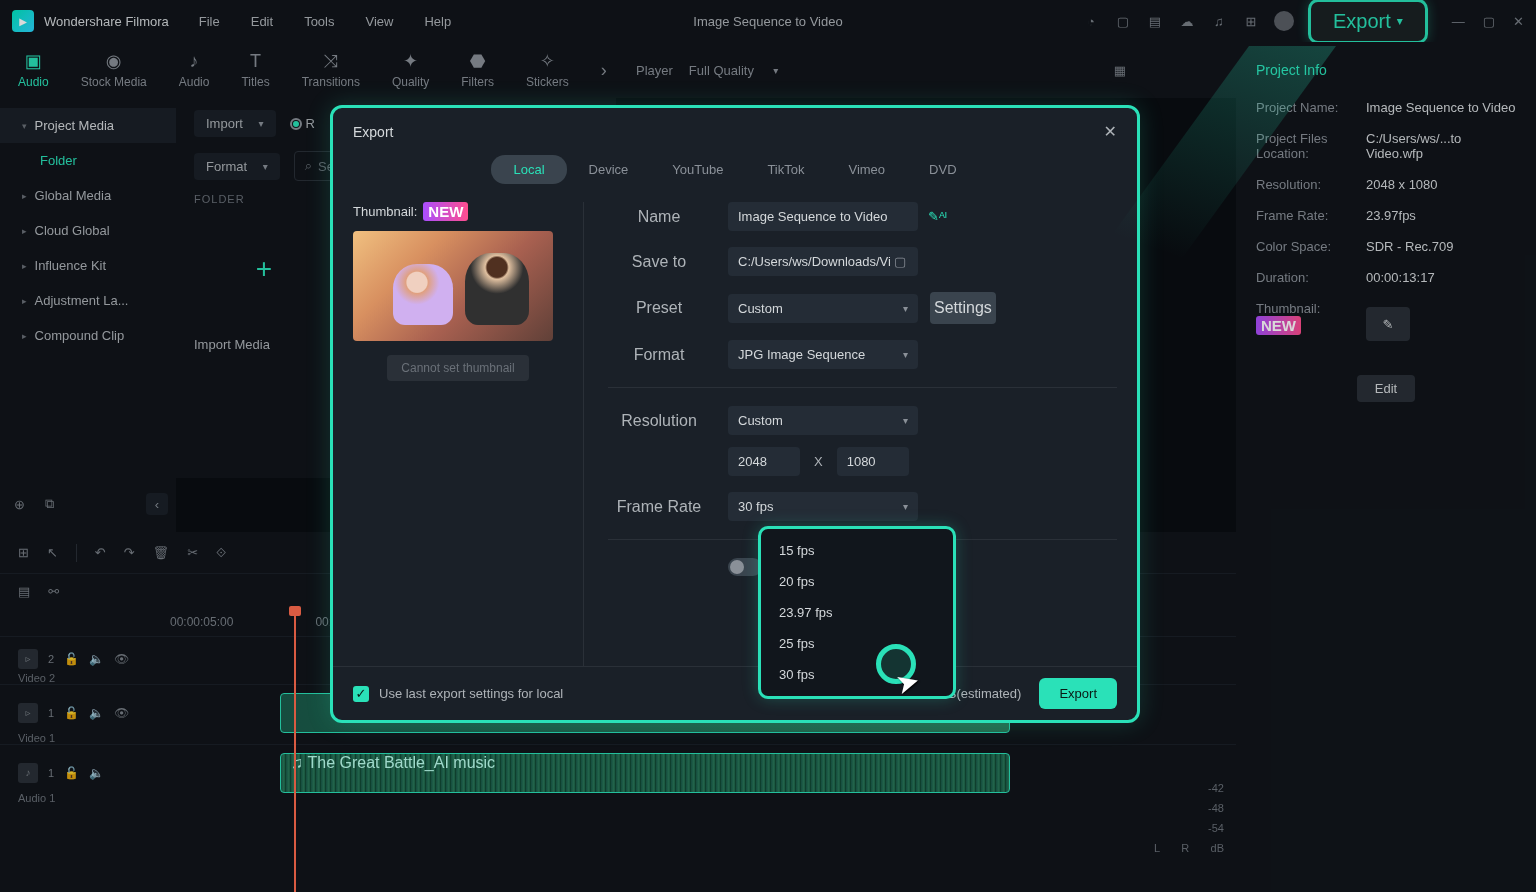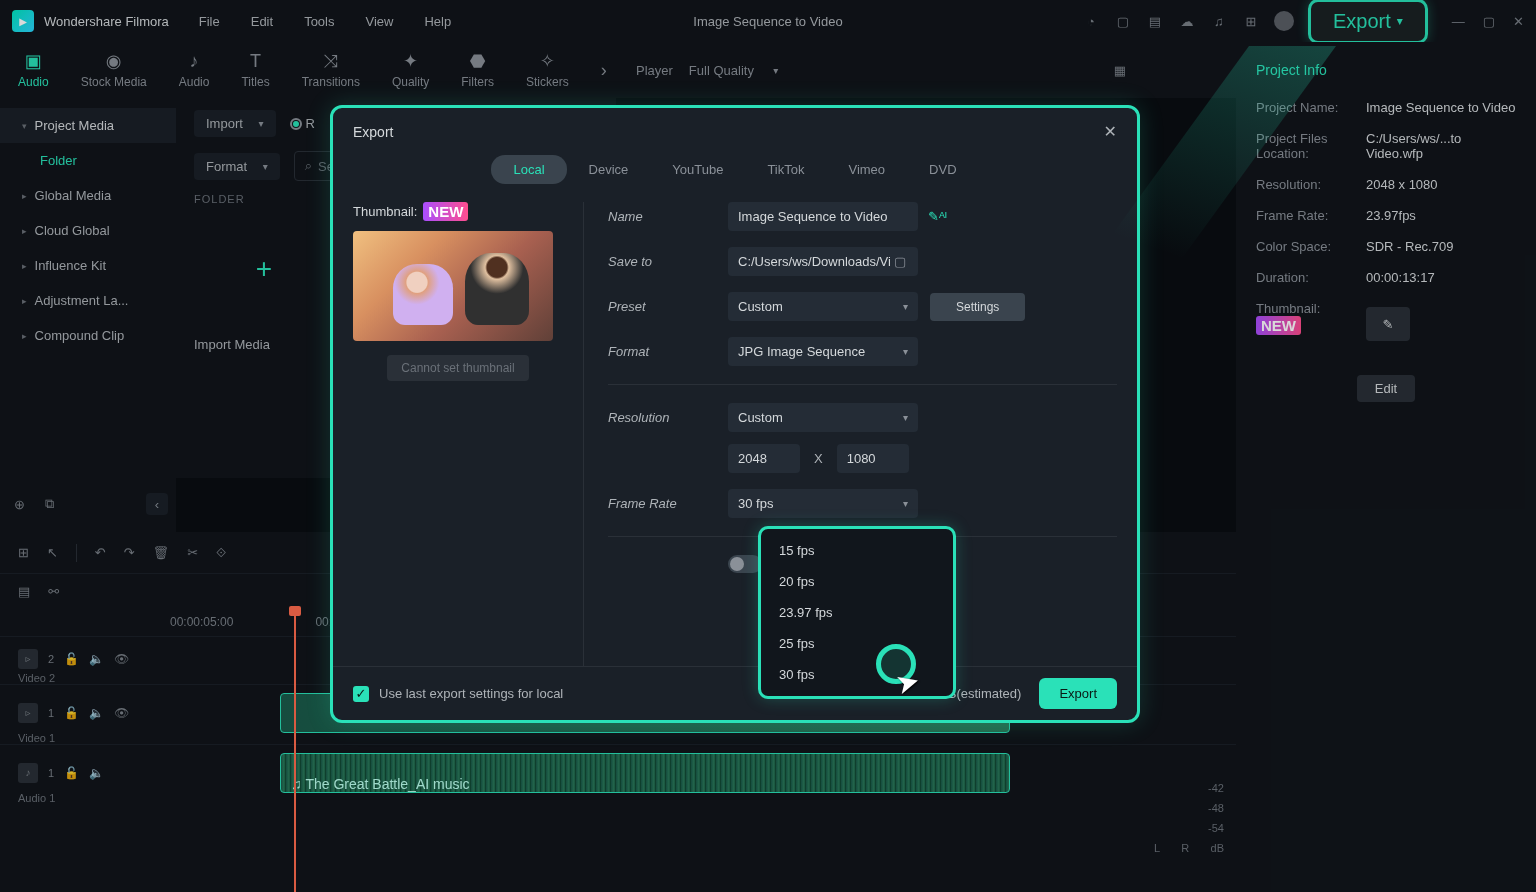--- a/index.html
+++ b/index.html
@@ -66,21 +66,21 @@
 .timeline { position: absolute; left: 0; bottom: 0; right: 300px; height: 360px; background: #11151b; }
 .tl-toolbar { height: 42px; display: flex; align-items: center; padding: 0 18px; gap: 18px; color: #7a8088; border-bottom: 1px solid #1a2028; }
 .tl-toolbar .sep { width: 1px; height: 18px; background: #2a3038; }
 .tl-ruler { height: 28px; display: flex; align-items: center; padding-left: 170px; gap: 82px; color: #7a8088; font-size: 12px; position: relative; }
 .playhead { position: absolute; left: 294px; top: 0; width: 2px; height: 300px; background: #ff6b4e; }
 .playhead::before { content: ""; position: absolute; top: -2px; left: -5px; width: 12px; height: 10px; background: #ff6b4e; border-radius: 2px; }
 .tl-track { height: 56px; display: flex; align-items: center; padding: 0 18px; gap: 12px; border-top: 1px solid #1a2028; }
 .track-head { width: 140px; display: flex; align-items: center; gap: 10px; color: #7a8088; font-size: 12px; }
 .track-icon-sq { width: 20px; height: 20px; background: #2a3038; border-radius: 3px; display: flex; align-items: center; justify-content: center; font-size: 10px; }
 .clip { flex: 1; max-width: 730px; height: 40px; background: linear-gradient(90deg, #1a5a4a, #2a7a5a); border-radius: 4px; border: 1px solid #2ae1b8; }
-.clip.audio { background: repeating-linear-gradient(90deg, #1a5a4a 0, #2a7a5a 3px, #0a3a2a 5px); display: flex; align-items: flex-end; padding: 0 10px; color: #bfe; font-size: 14px; }
+.clip.audio { background: repeating-linear-gradient(90deg, #1a5a4a 0, #2a7a5a 3px, #0a3a2a 5px); display: flex; align-items: flex-start; padding: 0 10px; color: #bfe; font-size: 16px; }
 .tl-track.sm { height: 44px; }
 .track-sublabel { color: #6a7078; font-size: 11px; padding-left: 18px; margin-top: -8px; }
 .meter-row { display: flex; justify-content: space-between; font-size: 11px; color: #6a7078; margin-bottom: 8px; }
 
 
 .dlg-overlay { position: absolute; inset: 0; background: rgba(0,0,0,0.15); }
 .export-dlg { position: absolute; left: 330px; top: 105px; width: 810px; height: 618px; background: #1a2028; border: 3px solid #2ae1b8; border-radius: 12px; display: flex; flex-direction: column; box-shadow: 0 0 24px rgba(42,225,184,0.18); }
 .dlg-head { display: flex; align-items: center; justify-content: space-between; padding: 14px 20px; }
 .dlg-title { color: #d4d8db; font-size: 14px; font-weight: 500; }
 .dlg-close { color: #aeb3b8; cursor: pointer; font-size: 16px; }
@@ -90,27 +90,27 @@
 .dlg-body { flex: 1; display: flex; padding: 0 20px; gap: 20px; }
 .dlg-left { width: 210px; }
 .thumb-lbl { color: #d4d8db; margin-bottom: 10px; display: flex; align-items: center; gap: 6px; font-size: 13px; }
 .thumb-img { width: 200px; height: 110px; background: linear-gradient(135deg, #f0c080 0%, #d89060 30%, #a86050 60%, #604038 100%); border-radius: 4px; position: relative; overflow: hidden; }
 .thumb-img::before { content: ""; position: absolute; left: 20%; top: 30%; width: 30%; height: 55%; background: radial-gradient(circle at 40% 30%, #f0d0c0 18%, #e0a080 20%, #d0b0f0 40%); border-radius: 40% 40% 20% 20%; }
 .thumb-img::after { content: ""; position: absolute; right: 12%; top: 20%; width: 32%; height: 65%; background: radial-gradient(circle at 50% 20%, #503020 15%, #e0c0a0 18%, #303030 40%); border-radius: 40% 40% 20% 20%; }
 .thumb-disabled { margin-top: 14px; padding: 6px 14px; background: #2a3038; border-radius: 4px; color: #6a7078; font-size: 12px; text-align: center; width: fit-content; margin-left: auto; margin-right: auto; }
 .dlg-right { flex: 1; border-left: 1px solid #2a3038; padding-left: 24px; }
 .out-lbl { color: #d4d8db; margin-bottom: 20px; display: flex; align-items: center; gap: 8px; }
 .field-row { display: flex; align-items: center; margin-bottom: 16px; }
-.field-lbl { width: 120px; text-align: left; padding-right: 18px; color: #aeb3b8; font-size: 13px; font-style: italic; }
+.field-lbl { width: 120px; text-align: center; padding-right: 18px; color: #aeb3b8; font-size: 16px; }
 .field-input { flex: 1; max-width: 190px; padding: 7px 10px; background: #242c36; border-radius: 4px; color: #d4d8db; font-size: 13px; border: none; }
 .field-select { flex: 1; max-width: 190px; padding: 7px 10px; background: #242c36; border-radius: 4px; color: #d4d8db; font-size: 13px; display: flex; align-items: center; justify-content: space-between; cursor: pointer; }
 .chev-d { font-size: 10px; color: #8a9098; }
 .ai-icon { margin-left: 10px; color: #2ae1b8; }
 .folder-icon { margin-left: -24px; position: relative; color: #8a9098; }
-.settings-btn { margin-left: 12px; padding: 7px 26px; background: #3a444e; border-radius: 4px; color: #d4d8db; font-size: 12px; }
+.settings-btn { margin-left: 12px; padding: 7px 4px; background: #3a444e; border-radius: 4px; color: #d4d8db; font-size: 16px; }
 .hr { height: 1px; background: #2a3038; margin: 18px 0; }
 .res-row { display: flex; align-items: center; gap: 14px; margin-left: 120px; margin-top: -4px; margin-bottom: 16px; }
 .res-in { width: 72px; padding: 7px 10px; background: #242c36; border-radius: 4px; color: #d4d8db; font-size: 13px; border: none; }
 .x { color: #aeb3b8; }
 .toggle { width: 34px; height: 18px; background: #3a444e; border-radius: 10px; position: relative; margin-left: 120px; }
 .toggle::after { content: ""; position: absolute; left: 2px; top: 2px; width: 14px; height: 14px; background: #8a9098; border-radius: 50%; }
 .dlg-foot { height: 54px; border-top: 1px solid #2a3038; display: flex; align-items: center; padding: 0 20px; }
 .check { width: 16px; height: 16px; background: #2ae1b8; border-radius: 3px; display: flex; align-items: center; justify-content: center; color: #0a1a14; margin-right: 10px; }
 .est { margin-left: auto; margin-right: 18px; color: #aeb3b8; font-size: 13px; }
 .exp-go { padding: 8px 20px; background: #2ae1b8; border-radius: 6px; color: #0a1a14; font-weight: 500; cursor: pointer; }

